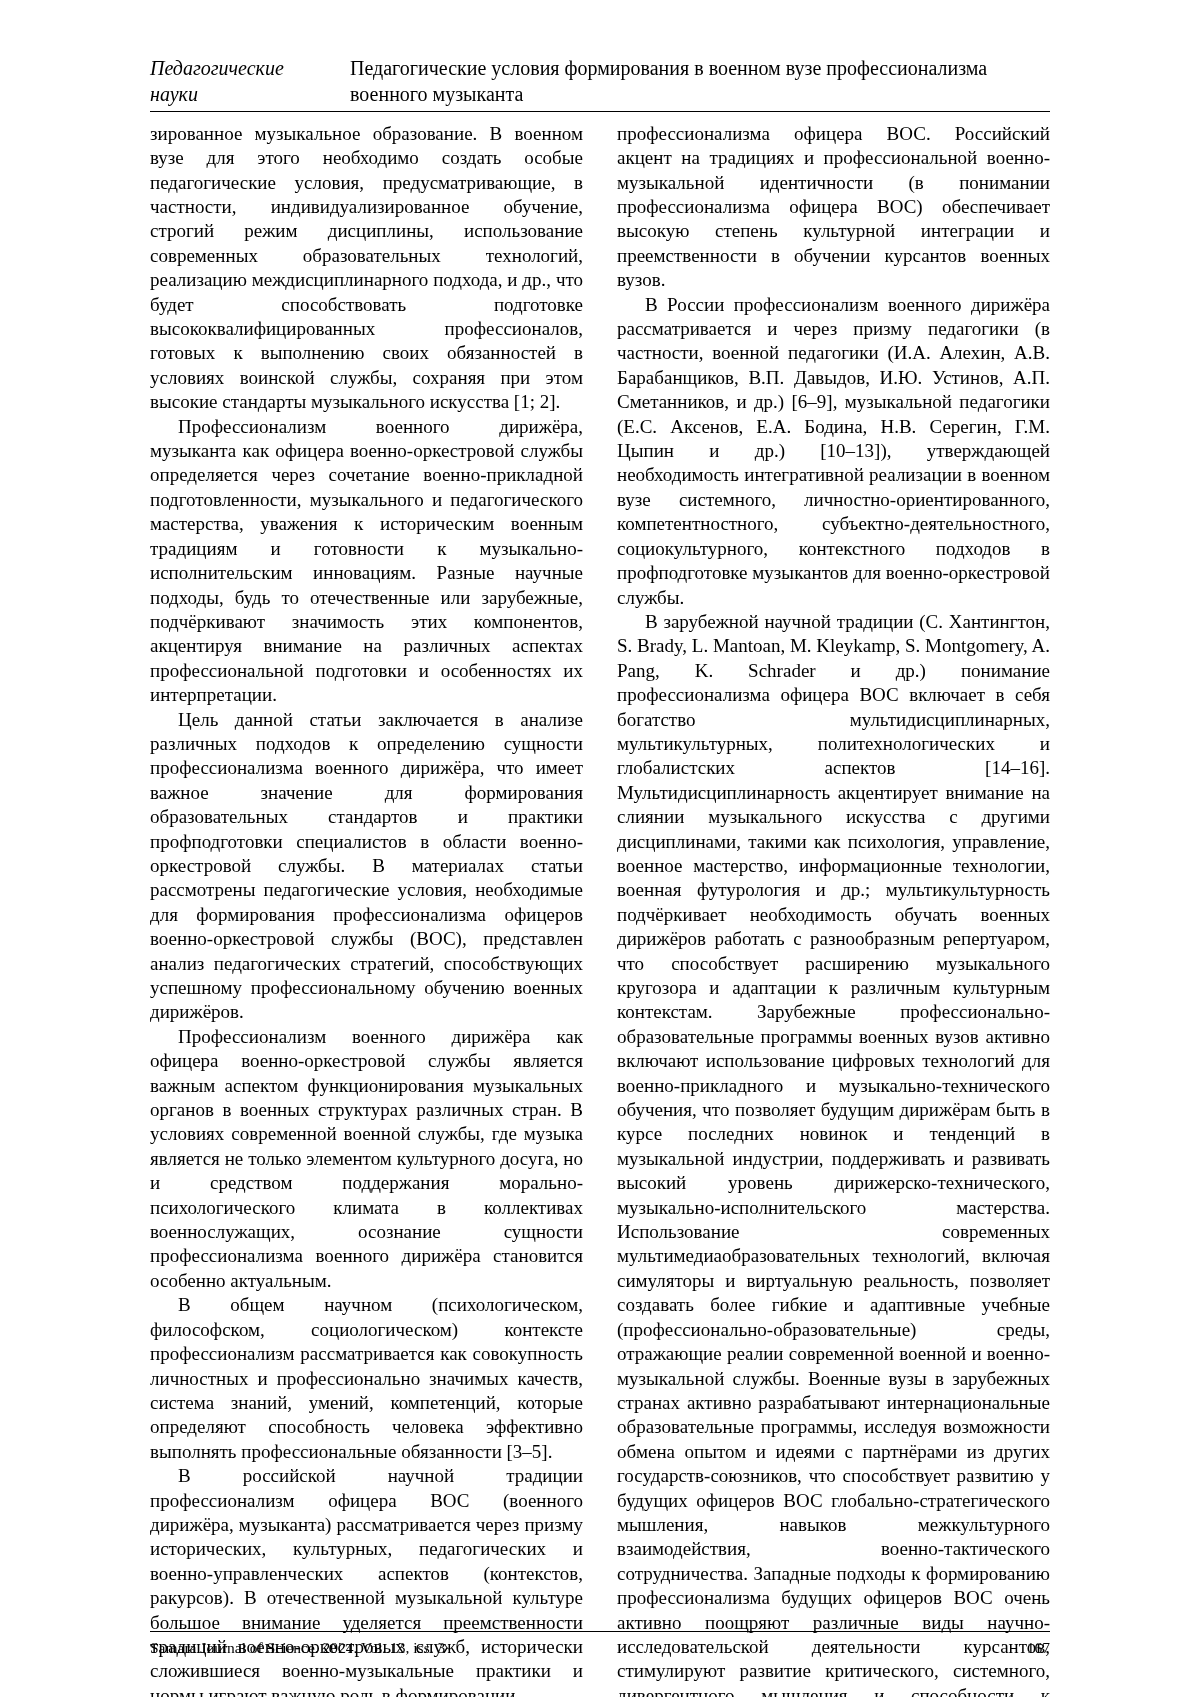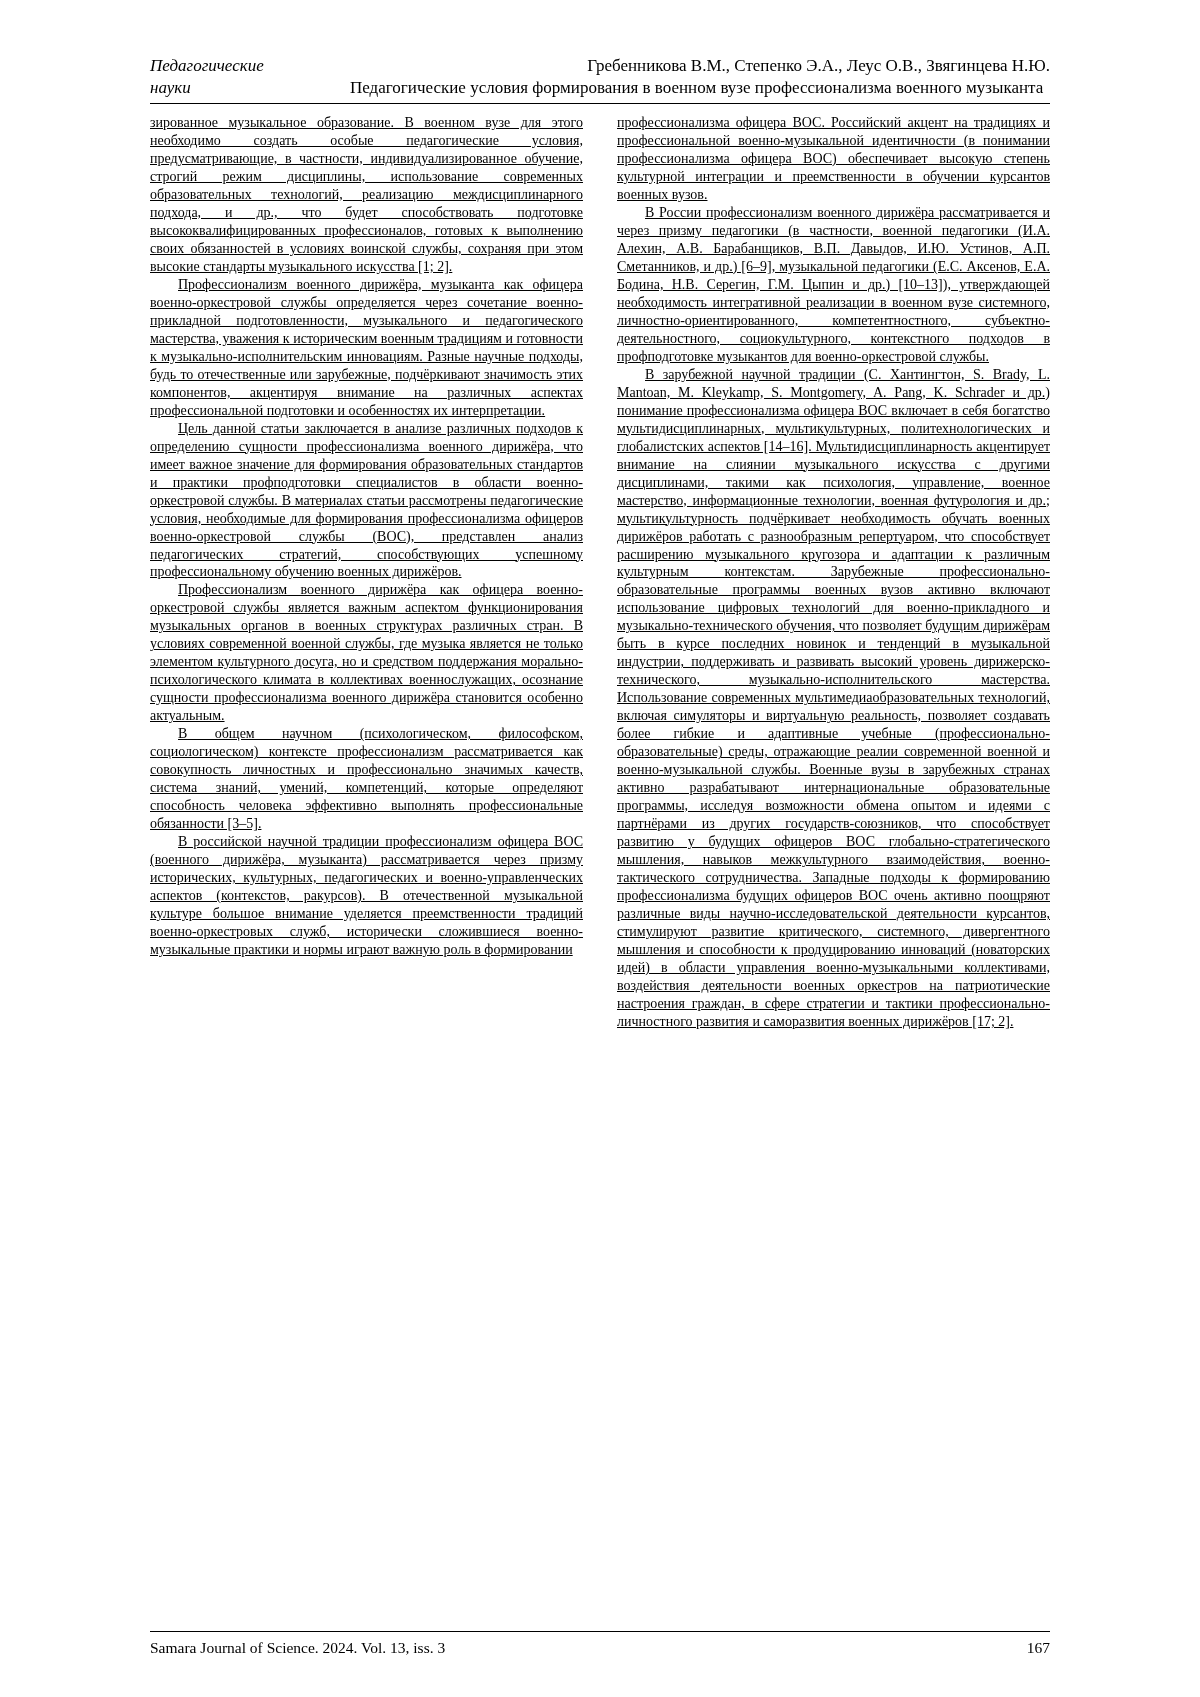--- a/index.html
+++ b/index.html
@@ -22,21 +22,21 @@
     height: 1697px;
     box-sizing: border-box;
     padding: 55px 150px 40px 150px;
   }
   
   .runhead {
     display: flex;
     flex-direction: row;
     align-items: flex-start;
     justify-content: space-between;
-    font-size: 17px;
+    font-size: 20px;
     line-height: 1.32;
   }
   .runhead-left {
     font-style: italic;
     width: 200px;
     flex: 0 0 200px;
     text-align: left;
   }
   .runhead-left div { white-space: nowrap; }
   .runhead-right {
@@ -62,24 +62,23 @@
     height: 1455px;
   }
   .col {
     width: 433px;
     flex: 0 0 433px;
   }
   p.para {
     margin: 0;
     text-indent: 28px;
     text-align: justify;
-    font-size: 14px;
+    font-size: 19px;
     line-height: 1.285;
     hyphens: auto;
-    text-decoration: underline;
     -webkit-hyphens: auto;
   }
   p.para.cont {
     text-indent: 0;
   }
   
   .footer-wrap {
     position: absolute;
     left: 150px;
     right: 150px;
@@ -103,21 +102,20 @@
 <body>
 
 <div class="page">
 
   <div class="runhead">
     <div class="runhead-left">
       <div>Педагогические</div>
       <div>науки</div>
     </div>
     <div class="runhead-right">
-      <div class="authors">Гребенникова В.М., Степенко Э.А., Леус О.В., Звягинцева Н.Ю.</div>
       <div class="title">Педагогические условия формирования в военном вузе профессионализма военного музыканта</div>
     </div>
   </div>
 
   <div class="rule-top"></div>
 
   <div class="columns">
 
     <div class="col">
       <p class="para cont">зированное музыкальное образование. В военном вузе для этого необходимо создать особые педагогические условия, предусматривающие, в частности, индивидуализированное обучение, строгий режим дисциплины, использование современных образовательных технологий, реализацию междисциплинарного подхода, и др., что будет способствовать подготовке высококвалифицированных профессионалов, готовых к выполнению своих обязанностей в условиях воинской службы, сохраняя при этом высокие стандарты музыкального искусства [1; 2].</p>

